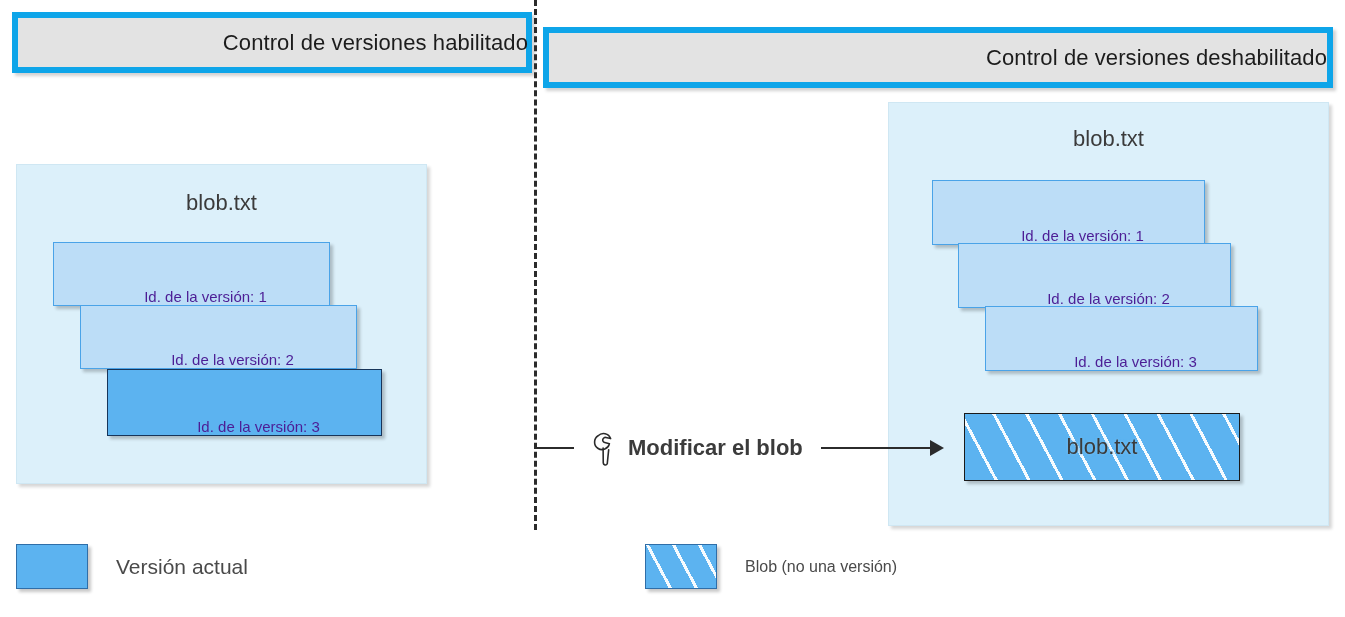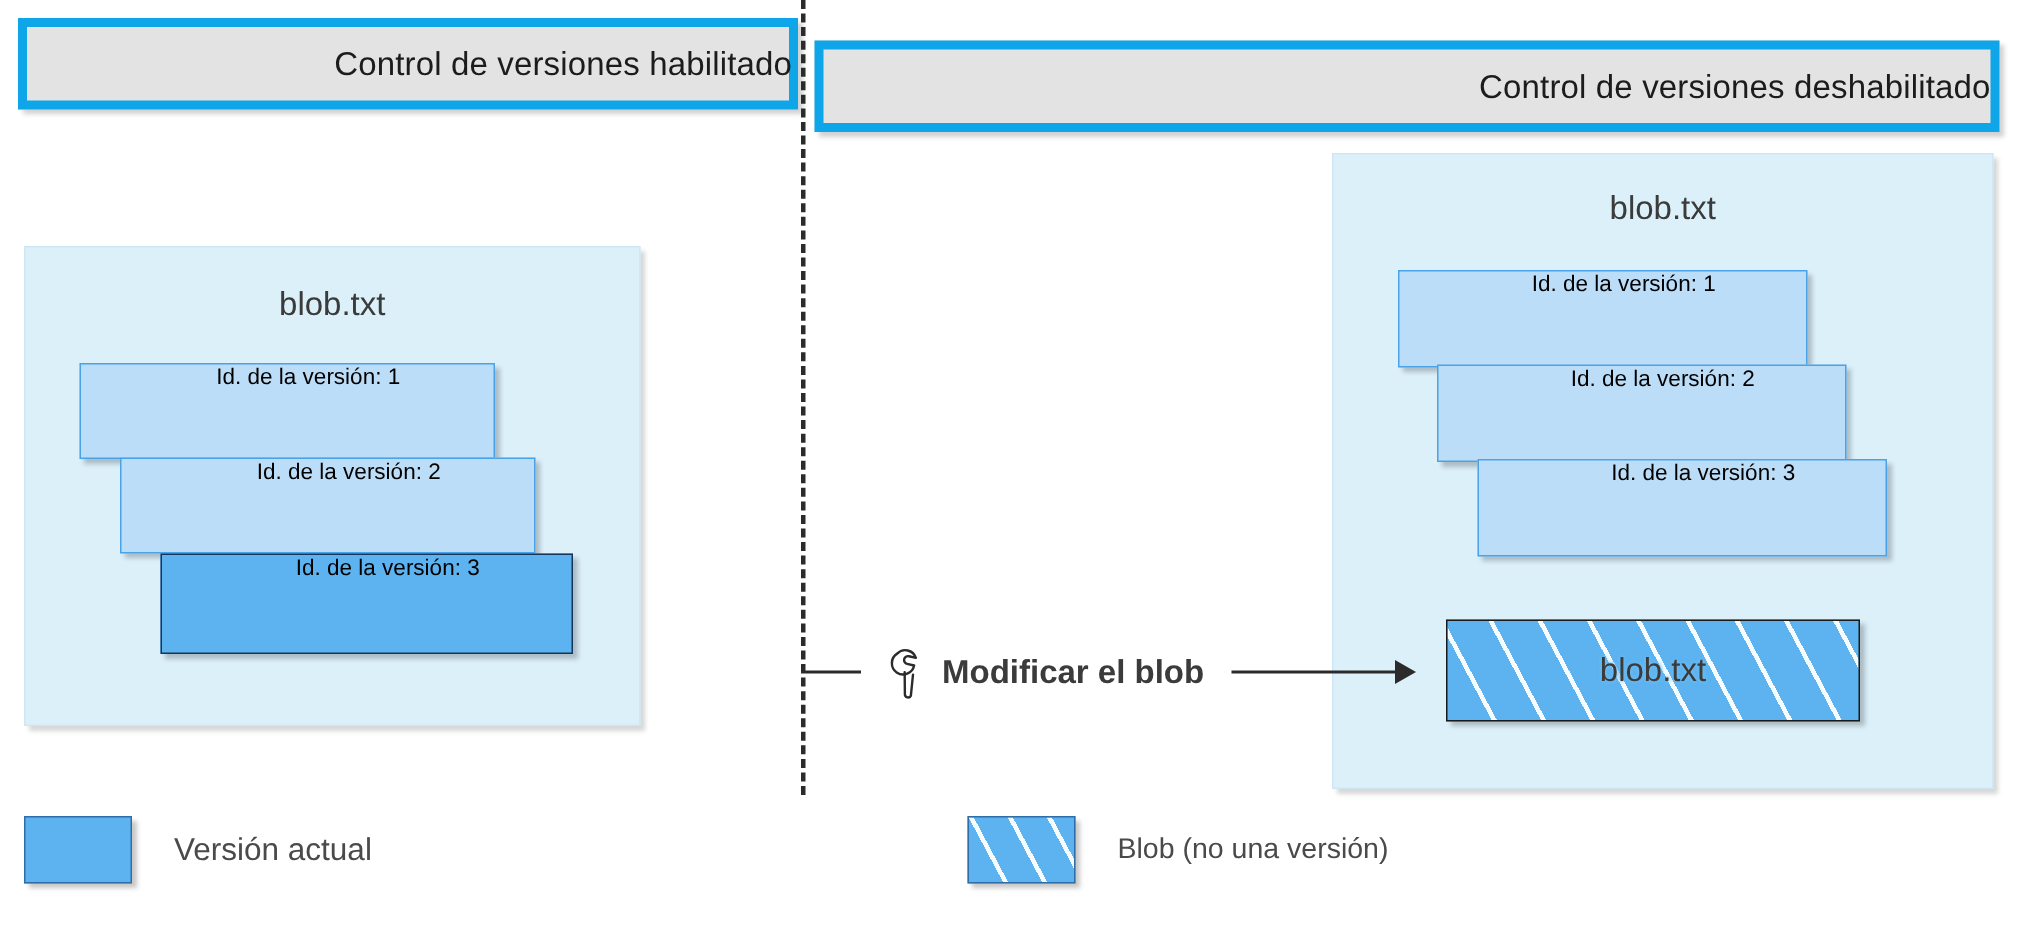--- a/index.html
+++ b/index.html
@@ -73,25 +73,25 @@
     color: #3b3b3b;
   }
   #panel-left .panel-title  { top: 25px; }
   #panel-right .panel-title { top: 23px; }
 
   
   .vbox {
     position: absolute;
     box-sizing: border-box;
     display: flex;
-    align-items: flex-start;
+    align-items: flex-end;
     justify-content: center;
     box-shadow: 3px 3px 3px rgba(0,0,0,0.22);
     font-size: 15px;
-    color: #000000;
+    color: #4c1d95;
   }
   .vbox.prev {
     background: #bcddf7;
     border: 1px solid #4aa3e8;
   }
   .vbox.current {
     background: #5cb3f0;
     border: 1px solid #17355a;
   }
   .vbox .vtext { padding-left: 28px; }
@@ -214,21 +214,21 @@
   }
   .legend-label {
     margin-left: 28px;
     font-size: 21px;
     color: #4a4a4a;
     white-space: nowrap;
   }
   #legend-0 { left: 16px;  top: 4px; }
   #legend-1 { left: 317px; top: 4px; }
   #legend-2 { left: 645px; top: 4px; }
-  #legend-2 .legend-label { margin-left: 28px; font-size: 19px; color: #4a4a4a; }
+  #legend-2 .legend-label { margin-left: 28px; font-size: 16px; color: #4a4a4a; }
 </style>
 </head>
 <body>
 
 <div class="canvas">
 
   <div class="header-bar" id="header-left">
     <span class="label">Control de versiones habilitado</span>
   </div>
   <div class="header-bar" id="header-right">

